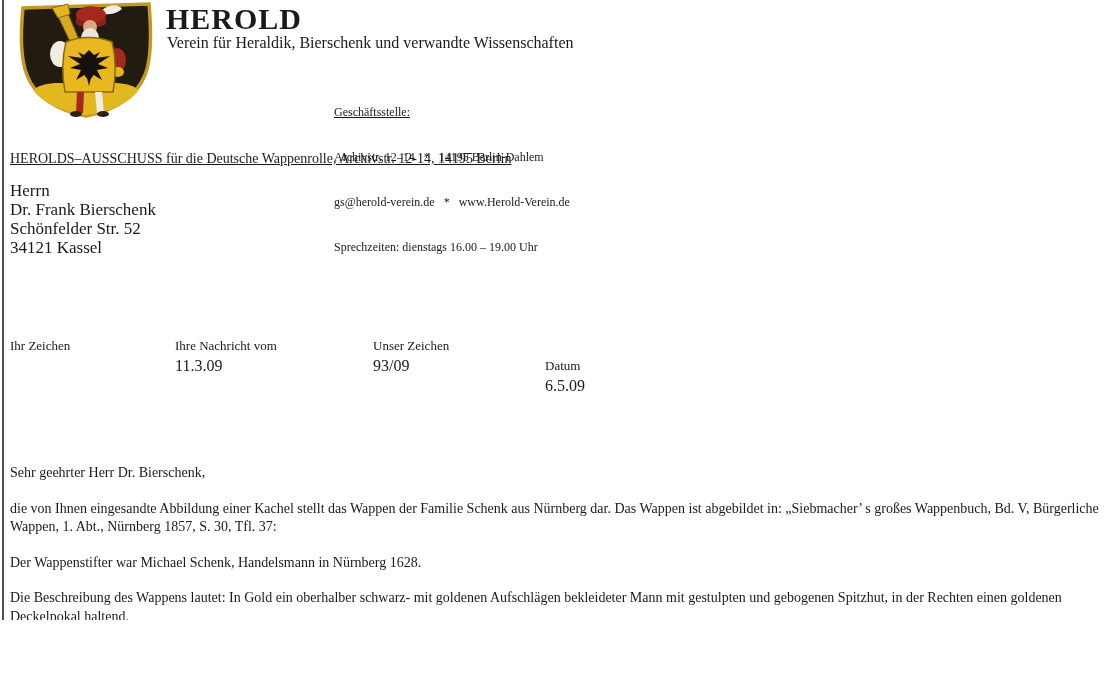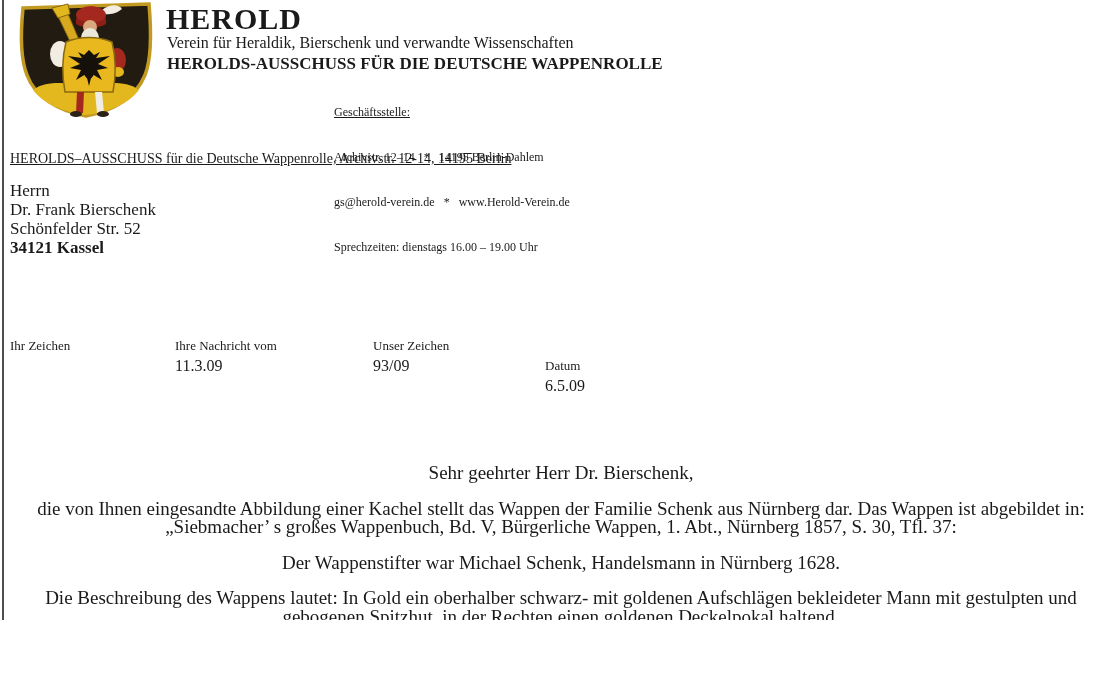--- a/index.html
+++ b/index.html
@@ -55,36 +55,35 @@
     left: 10px; top: 151px;
     font-size: 14px;
     text-decoration: underline;
   }
   .recipient {
     position: absolute;
     left: 10px; top: 181px;
     font-size: 17px;
     line-height: 19px;
   }
-  .recipient .bold { font-weight: bold; }
+  .recipient .bold { font-weight: normal; }
   .ref-row { position: absolute; top: 338px; left: 0; width: 1118px; }
   .ref-col { position: absolute; top: 0; }
   .ref-col:nth-child(1) { left: 10px; }
   .ref-col:nth-child(2) { left: 175px; }
   .ref-col:nth-child(3) { left: 373px; }
   .ref-col:nth-child(4) { left: 545px; margin-top: 20px; }
   .ref-label { font-size: 13px; }
   .ref-value { font-size: 16px; margin-top: 3px; }
   .body-text {
     position: absolute;
     left: 10px; top: 464px;
     width: 1102px;
-    font-size: 19px;
+    font-size: 14px;
     line-height: 18.5px;
-    text-align: center;
   }
   .body-text p { margin: 0 0 17px 0; }
 </style>
 </head>
 <body>
 
 <div class="page">
 
   <div class="edge-line"></div>
 
@@ -118,21 +117,20 @@
 
     <path d="M 63,92 L 70,92 L 69,113 L 62,113 Z" fill="#a5281e"></path>
     <path d="M 81,92 L 88,92 L 90,113 L 83,113 Z" fill="#f2ede2"></path>
 
     <ellipse cx="62" cy="114" rx="6" ry="3" fill="#2a2118"></ellipse>
     <ellipse cx="89" cy="114" rx="6" ry="3" fill="#2a2118"></ellipse>
   </svg>
 
   <div class="org-name">HEROLD</div>
   <div class="org-subtitle">Verein für Heraldik, Bierschenk und verwandte Wissenschaften</div>
-  <div class="committee">HEROLDS-AUSSCHUSS FÜR DIE DEUTSCHE WAPPENROLLE</div>
 
   <div class="contact">
     <div class="u">Geschäftsstelle:</div>
     <div>Archivstr. 12–14   *   14195 Berlin-Dahlem</div>
     <div>gs@herold-verein.de   *   www.Herold-Verein.de</div>
     <div>Sprechzeiten: dienstags 16.00 – 19.00 Uhr</div>
   </div>
 
   <div class="sender-line">HEROLDS–AUSSCHUSS für die Deutsche Wappenrolle, Archivstr. 12-14, 14195 Berlin</div>
 

